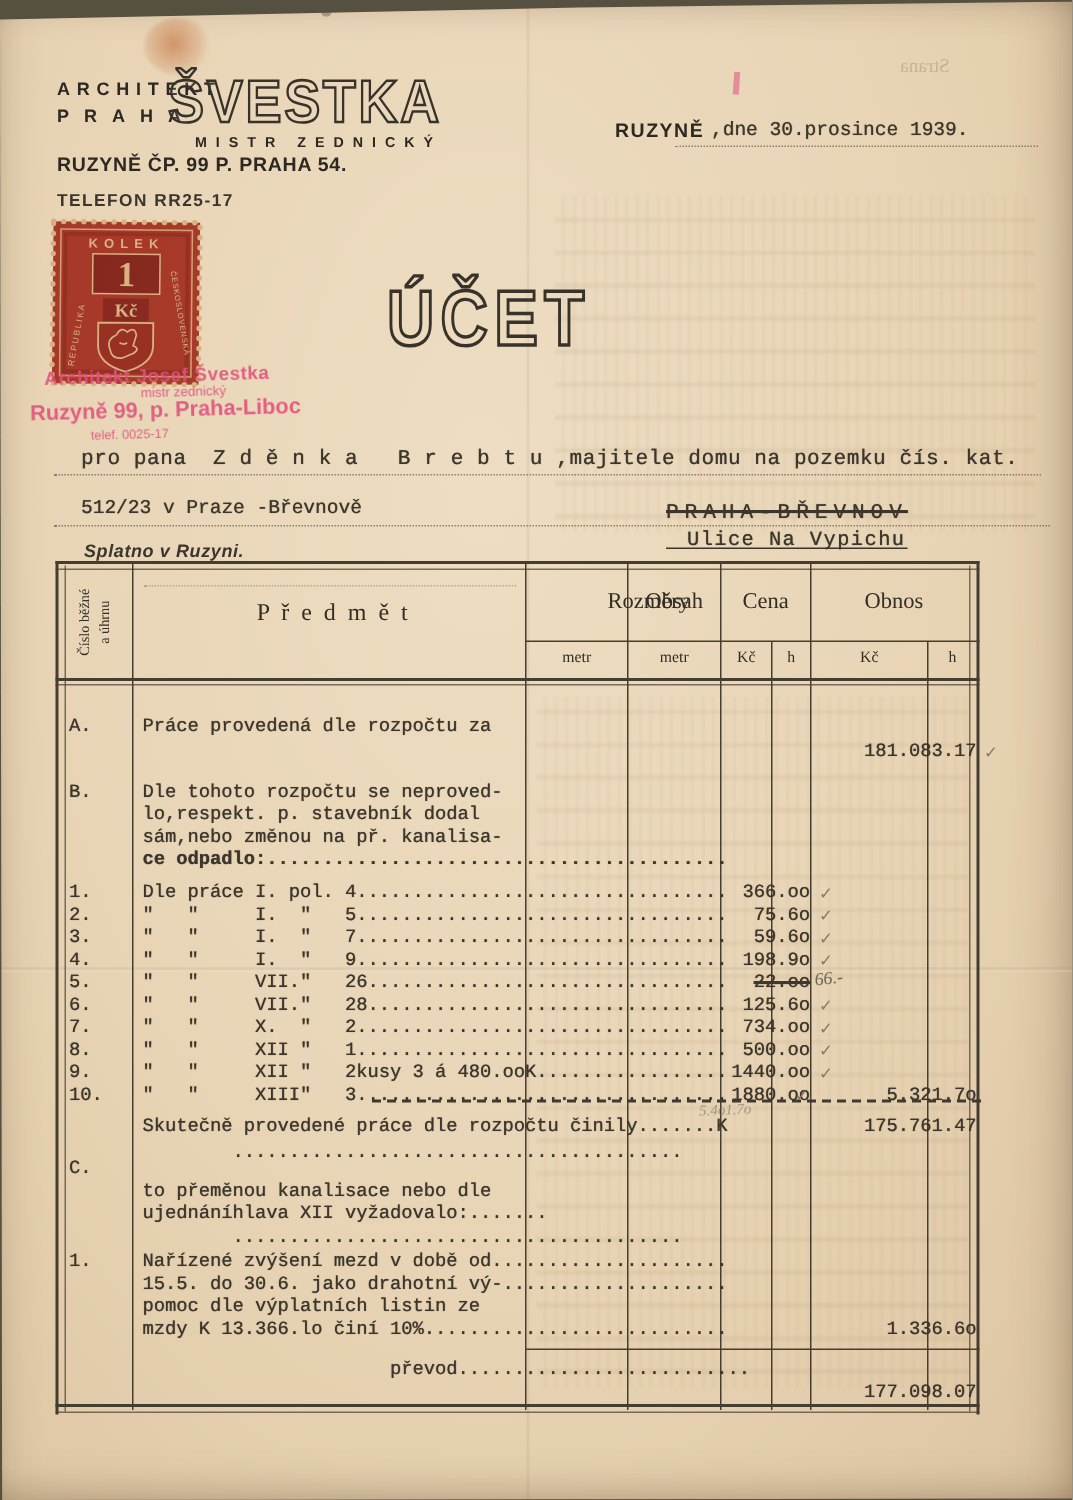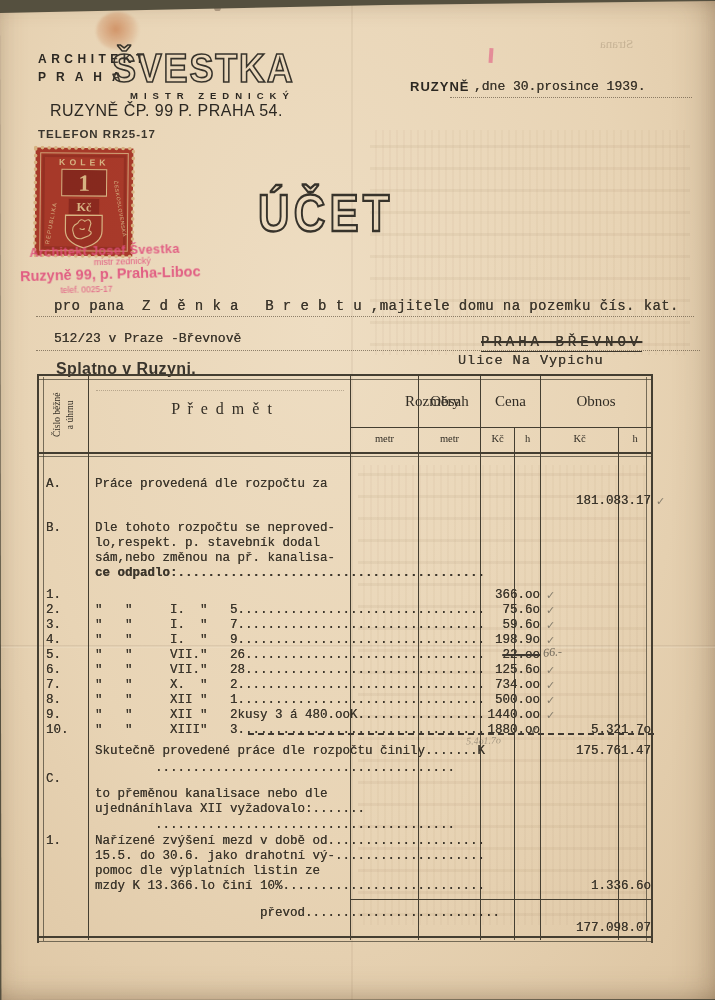--- a/index.html
+++ b/index.html
@@ -61,21 +61,21 @@
 
   <div class="abs ghost" style="left:370px;top:130px;width:320px;height:225px;"></div>
   <div class="abs ghost" style="left:358px;top:465px;width:288px;height:460px;"></div>
   <div class="abs serif" style="left:600px;top:36px;font-size:13px;color:rgba(120,100,75,.28);transform:scaleX(-1);filter:blur(.4px);">Strana</div>
 
   <div>
     <div class="abs print" style="left:38px;top:52px;font-size:12px;font-weight:700;letter-spacing:4.5px;">ARCHITEKT</div>
     <div class="abs print" style="left:38px;top:70px;font-size:12px;font-weight:700;letter-spacing:10px;">PRAHA</div>
     <div class="abs print outline" style="left:112px;top:46px;font-size:40px;letter-spacing:2px;-webkit-text-stroke-width:1.7px;transform:scaleX(.9);transform-origin:left;">ŠVESTKA</div>
     <div class="abs print" style="left:130px;top:90px;font-size:9.5px;font-weight:700;letter-spacing:6px;">MISTR ZEDNICKÝ</div>
-    <div class="abs print" style="left:38px;top:102px;font-size:16px;font-weight:400;letter-spacing:.5px;margin-left:12px;">RUZYNĚ ČP. 99 P. PRAHA 54.</div>
+    <div class="abs print" style="left:38px;top:102px;font-size:13px;font-weight:700;letter-spacing:.5px;">RUZYNĚ ČP. 99 P. PRAHA 54.</div>
     <div class="abs print" style="left:38px;top:128px;font-size:11.5px;font-weight:700;letter-spacing:1px;color:#3a352d;">TELEFON RR25-17</div>
   </div>
 
   <div>
     <div class="abs print" style="left:410px;top:79px;font-size:13px;font-weight:700;letter-spacing:1px;">RUZYNĚ</div>
     <div class="abs tw" style="left:474px;top:79px;font-size:13px;">,dne 30.prosince 1939.</div>
     <div class="abs dotline" style="left:450px;top:97px;width:242px;"></div>
   </div>
 
   <svg class="abs" viewBox="0 0 100 110" style="left:33px;top:146px;width:102px;height:112px;transform:rotate(.6deg);mix-blend-mode:multiply;opacity:.95;">
@@ -101,23 +101,23 @@
     <div class="abs ink" style="left:40px;top:40px;font-size:8.5px;">telef. 0025-17</div>
   </div>
 
   <div class="abs print outline" style="left:258px;top:183px;font-size:52px;letter-spacing:5px;-webkit-text-stroke-width:2.3px;transform:scaleX(.84);transform-origin:left;">ÚČET</div>
 
   <div>
     <div class="abs tw" style="left:54px;top:298px;font-size:14px;letter-spacing:.4px;">pro pana  Z d ě n k a   B r e b t u ,majitele domu na pozemku čís. kat.</div>
     <div class="abs dotline" style="left:36px;top:316px;width:658px;"></div>
     <div class="abs tw" style="left:54px;top:331px;font-size:13px;">512/23 v Praze -Břevnově</div>
     <div class="abs dotline" style="left:36px;top:350px;width:664px;"></div>
-    <div class="abs tw" style="left:481px;top:334px;font-size:14px;letter-spacing:4px;text-decoration:line-through;text-decoration-thickness:1.5px;border-bottom:1.5px solid #3b352b;padding-bottom:1px;">PRAHA-BŘEVNOV</div>
+    <div class="abs tw" style="left:444px;top:334px;font-size:14px;letter-spacing:4px;text-decoration:line-through;text-decoration-thickness:1.5px;border-bottom:1.5px solid #3b352b;padding-bottom:15px;">PRAHA-BŘEVNOV</div>
     <div class="abs tw" style="left:458px;top:353px;font-size:13.5px;letter-spacing:1px;">Ulice Na Vypichu</div>
-    <div class="abs print" style="left:56px;top:360px;font-size:16px;font-weight:700;letter-spacing:.4px;color:#3a352d;">Splatno v Ruzyni.</div>
+    <div class="abs print" style="left:56px;top:360px;font-size:12px;font-weight:700;letter-spacing:.4px;color:#3a352d;font-style:italic;">Splatno v Ruzyni.</div>
   </div>
 
   <div>
 
     <div class="abs hl" style="left:37px;top:374px;width:616px;height:2.4px;"></div>
     <div class="abs hl" style="left:37px;top:379px;width:616px;height:.8px;opacity:.7;"></div>
     <div class="abs vl" style="left:37px;top:374px;width:2.4px;height:569px;"></div>
     <div class="abs vl" style="left:43px;top:377px;width:.8px;height:564px;opacity:.7;"></div>
     <div class="abs vl" style="left:651px;top:374px;width:2.4px;height:569px;"></div>
     <div class="abs vl" style="left:646px;top:377px;width:.8px;height:564px;opacity:.7;"></div>
@@ -171,20 +171,21 @@
       <span class="txt">lo,respekt. p. stavebník dodal</span>
     </div>
     <div class="trow" style="top:551px;">
       <span class="txt">sám,nebo změnou na př. kanalisa-</span>
     </div>
     <div class="trow" style="top:566px;font-weight:bold;">
       <span class="txt">ce odpadlo:.........................................</span>
     </div>
     <div class="trow" style="top:588px;">
       <span class="num">1.</span>
+      <span class="txt">Dle práce I. pol. 4.................................</span>
       <span class="cena">366.oo</span>
       <span class="chk">✓</span>
     </div>
     <div class="trow" style="top:603px;">
       <span class="num">2.</span>
       <span class="txt">"   "     I.  "   5.................................</span>
       <span class="cena">75.6o</span>
       <span class="chk">✓</span>
     </div>
     <div class="trow" style="top:618px;">

